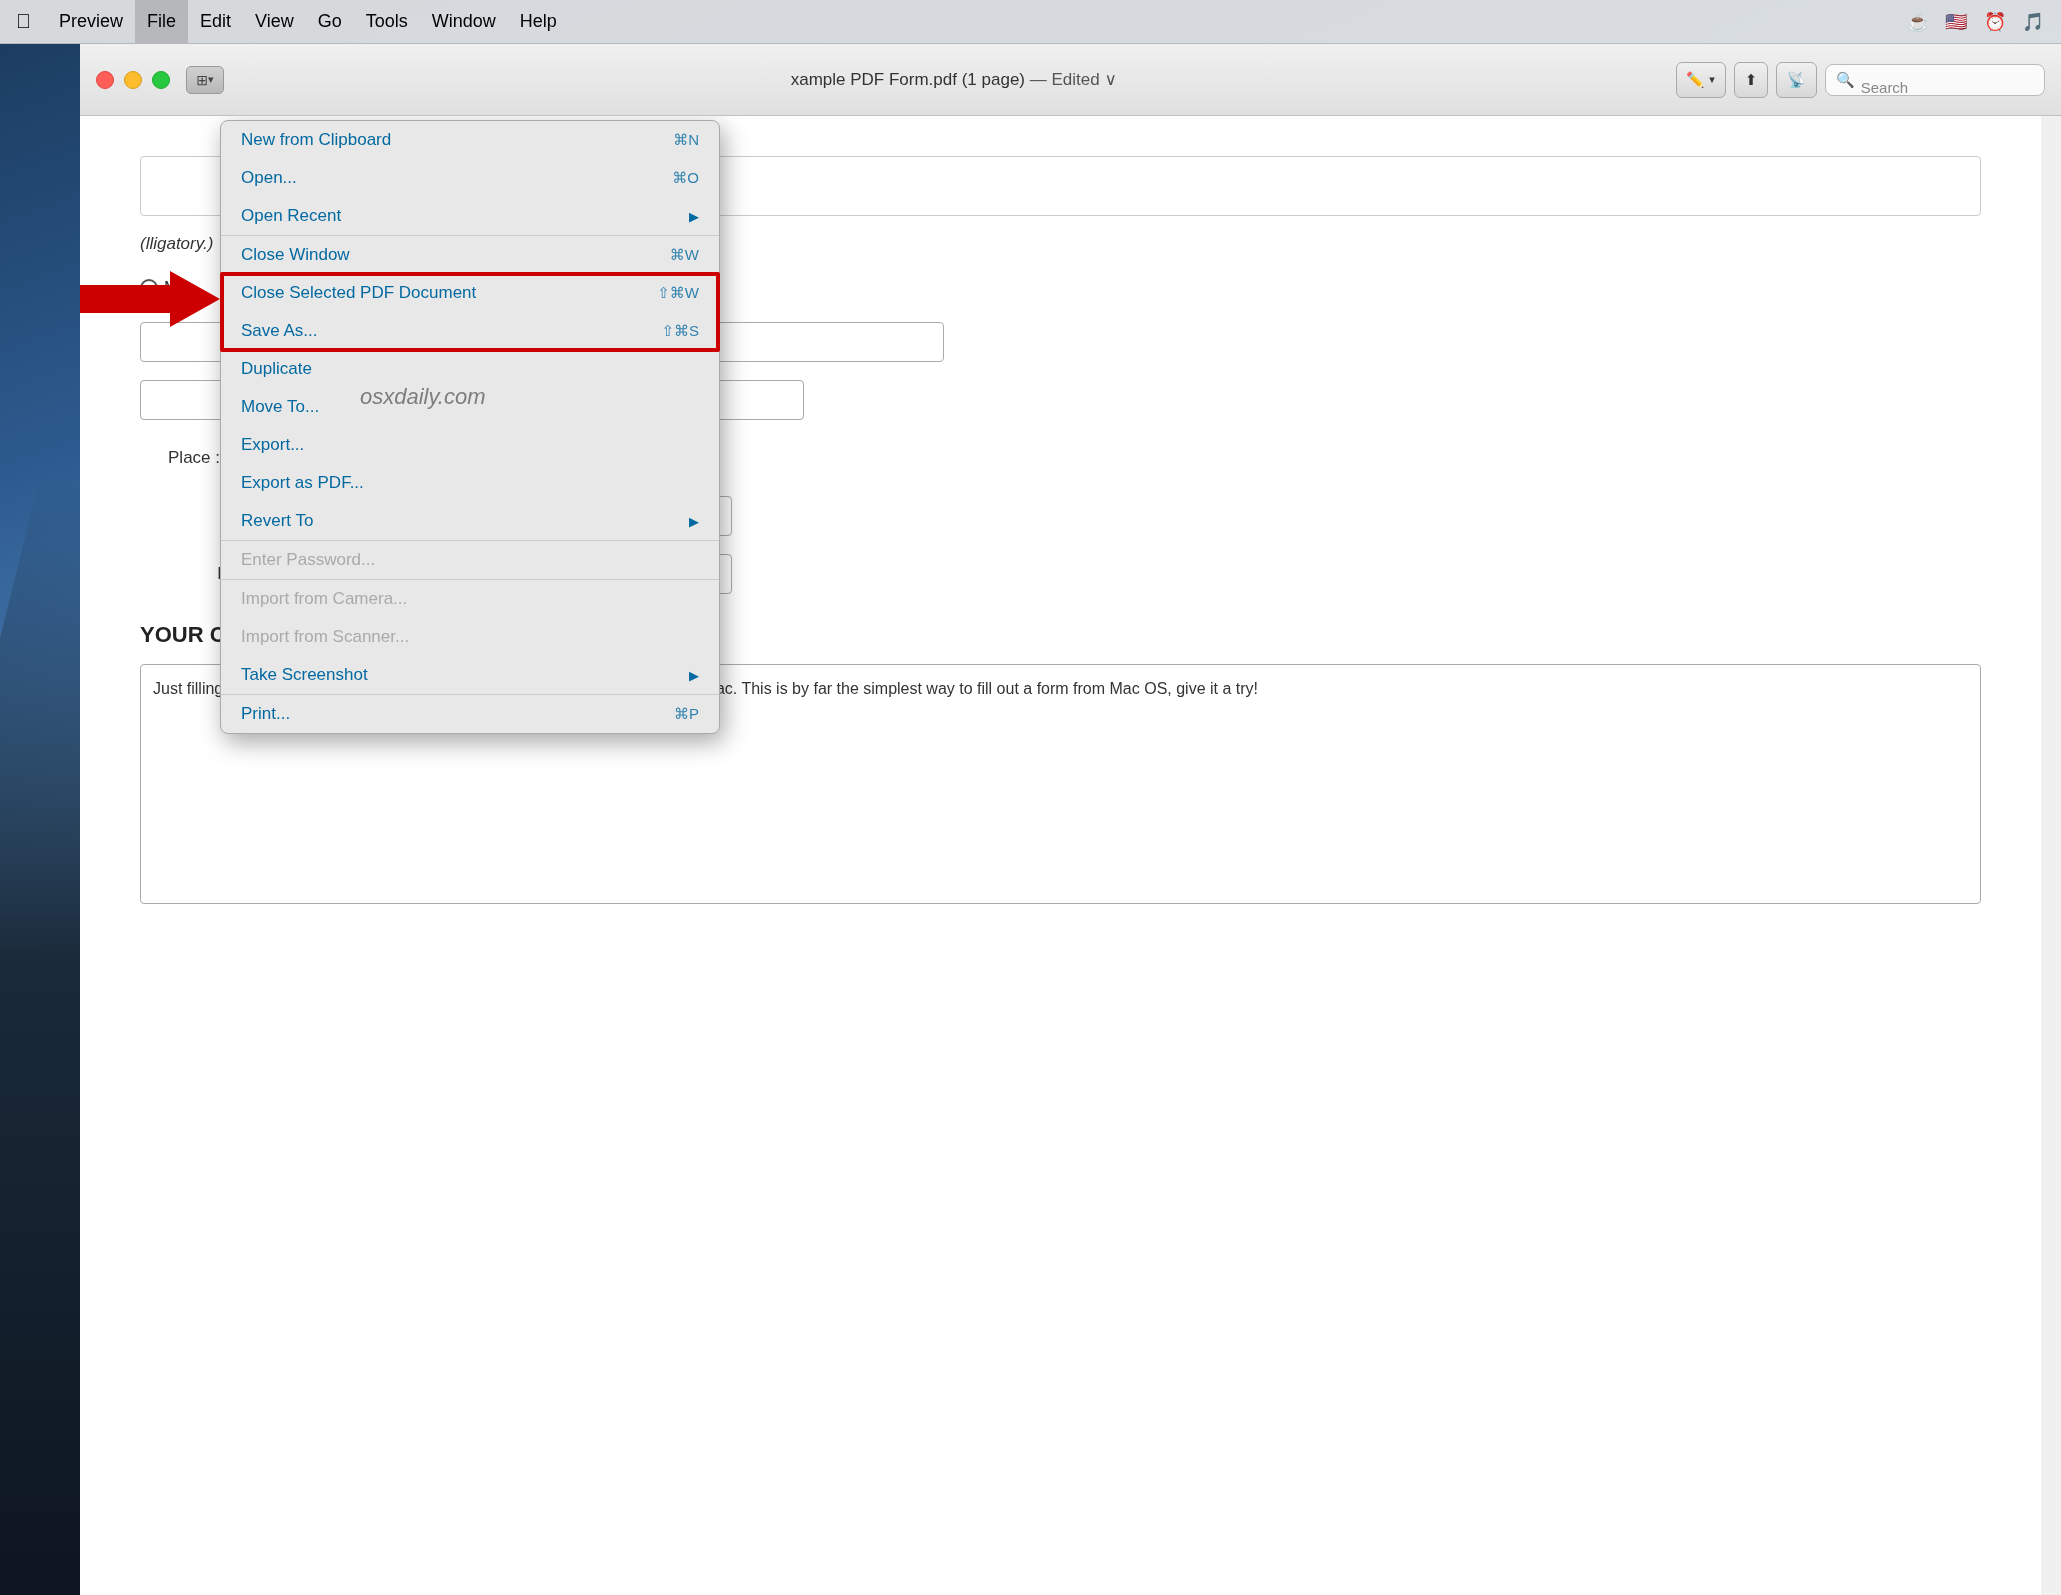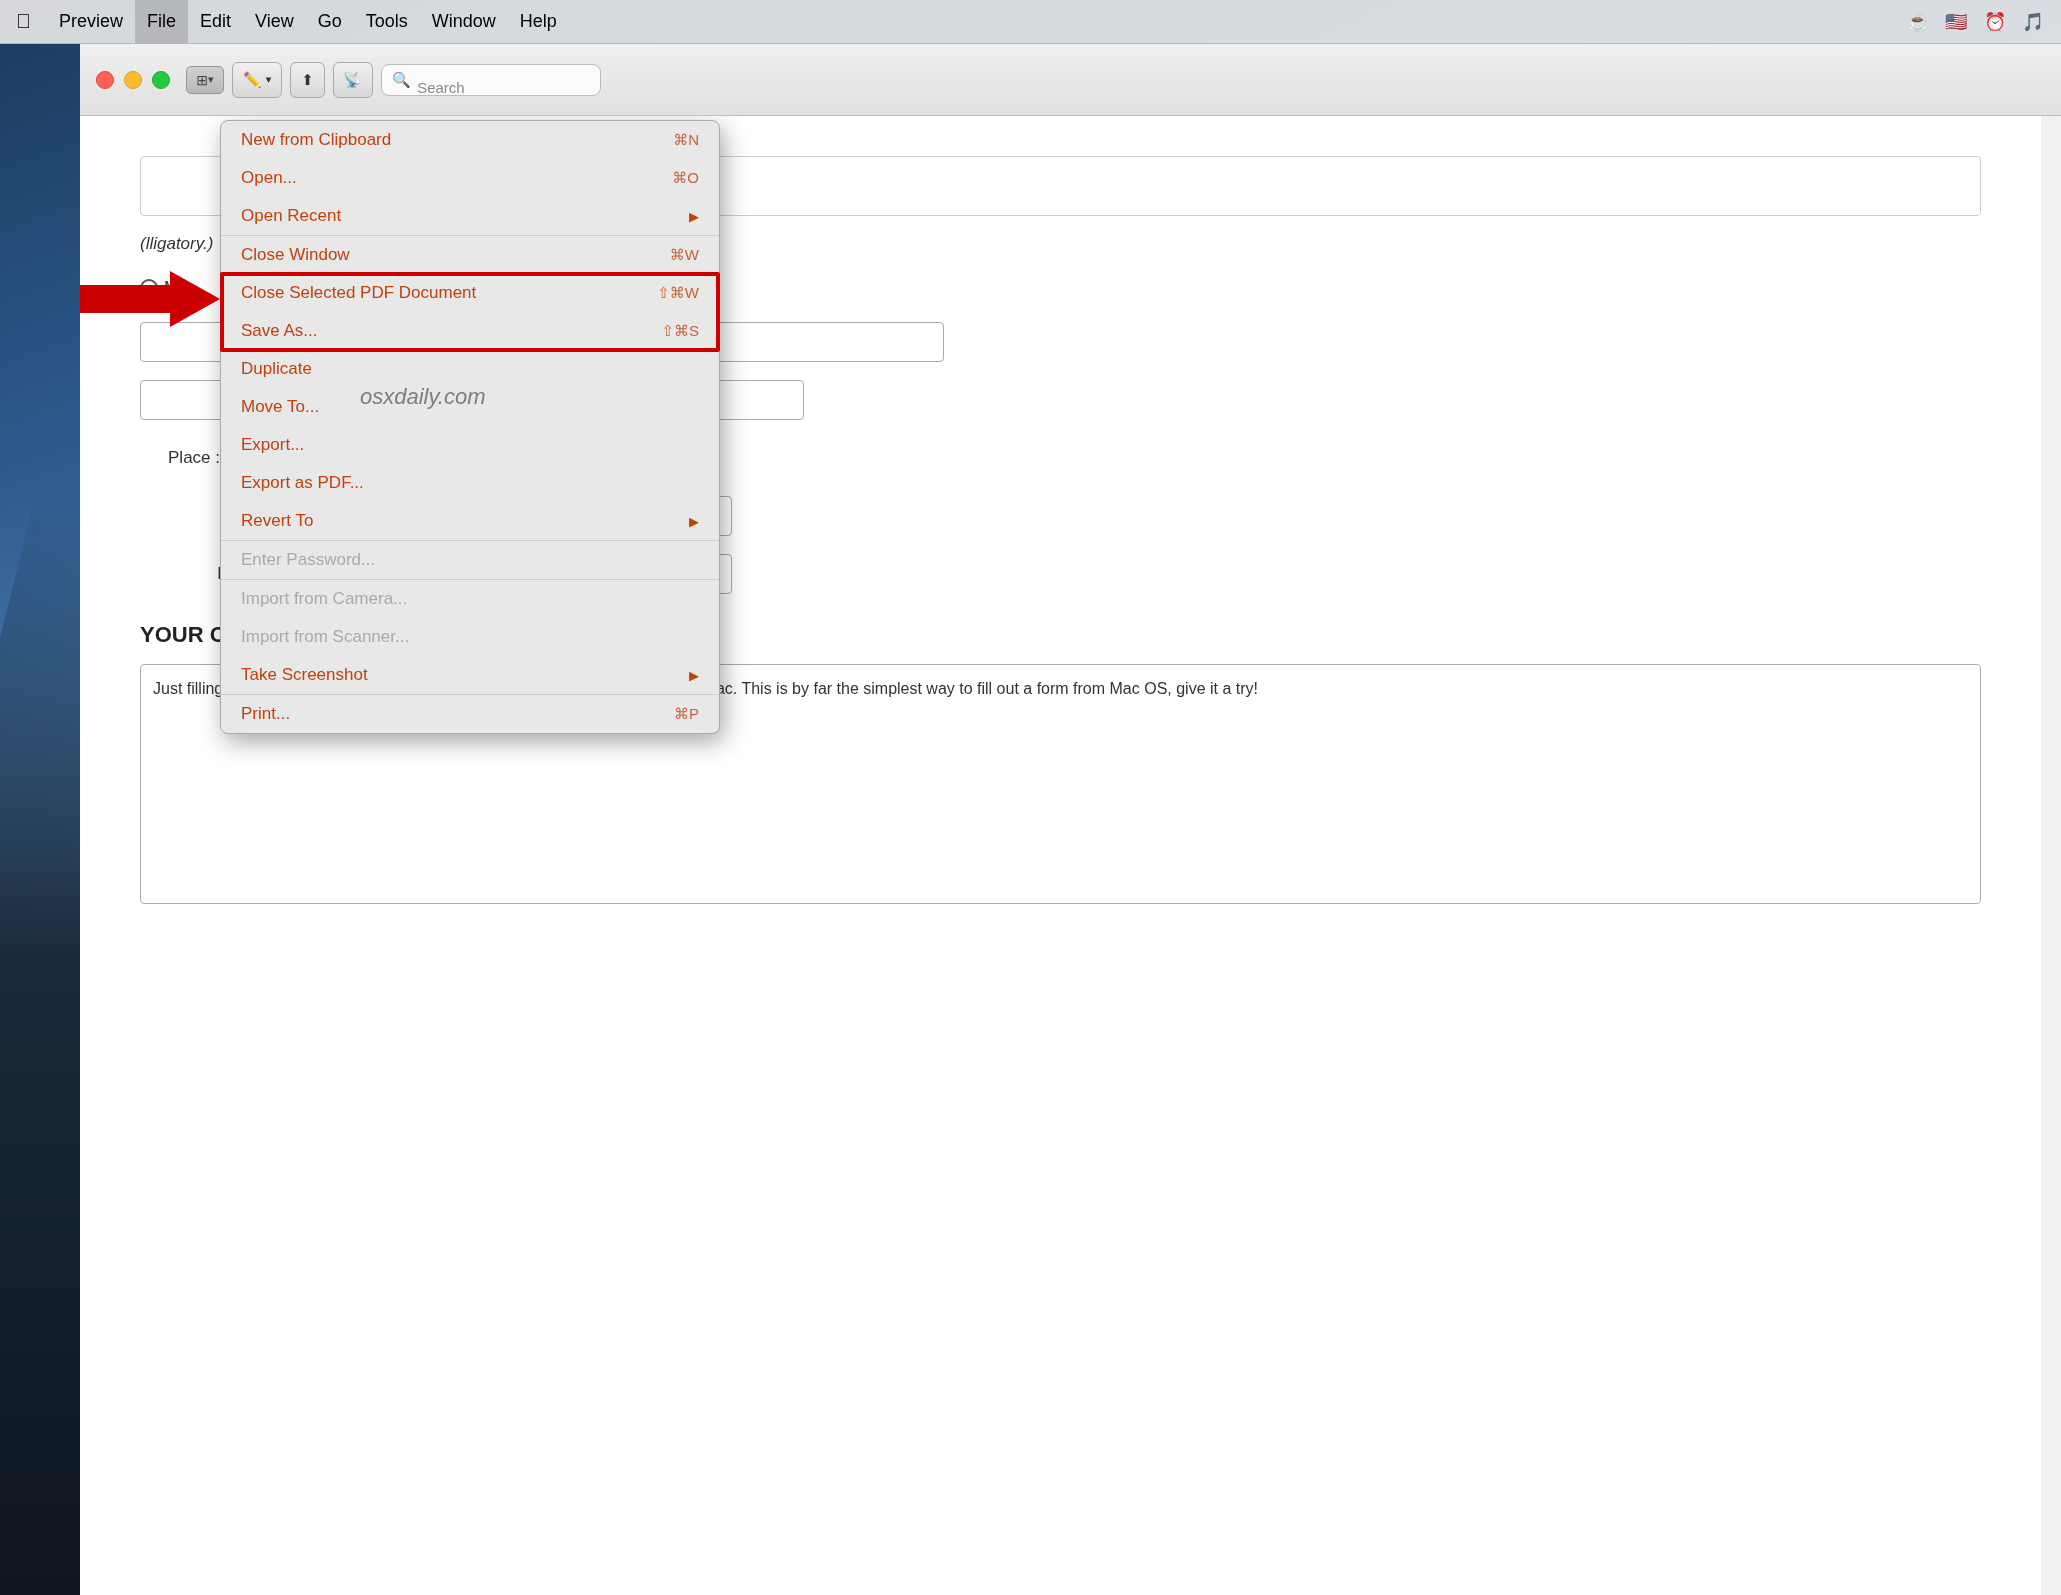--- a/index.html
+++ b/index.html
@@ -301,21 +301,21 @@
       z-index: 200;
       overflow: hidden;
     }
 
     .menu-item {
       display: flex;
       align-items: center;
       padding: 0 20px;
       height: 38px;
       font-size: 17px;
-      color: #c2410c;
+      color: #0369a1;
       justify-content: space-between;
       cursor: pointer;
       white-space: nowrap;
     }
 
     .menu-item.active {
       background: #4a90d9;
       color: #fff;
     }
 
@@ -418,20 +418,24 @@
   <div class="titlebar">
     <div class="traffic-lights">
       <div class="traffic-light close"></div>
       <div class="traffic-light minimize"></div>
       <div class="traffic-light maximize"></div>
     </div>
     <div class="sidebar-toggle">
       <span>⊞</span>
       <span style="font-size:11px;">▾</span>
     </div>
+    <div class="title-text">
+      <span>xample PDF Form.pdf (1 page)</span>
+      <span class="title-edited"> — Edited ∨</span>
+    </div>
     <div class="titlebar-tools">
       <div class="tool-btn">
         <span>✏️</span>
         <span style="font-size:11px;">▾</span>
       </div>
       <div class="tool-btn">
         <span>⬆</span>
       </div>
       <div class="tool-btn">
         <span>📡</span>

